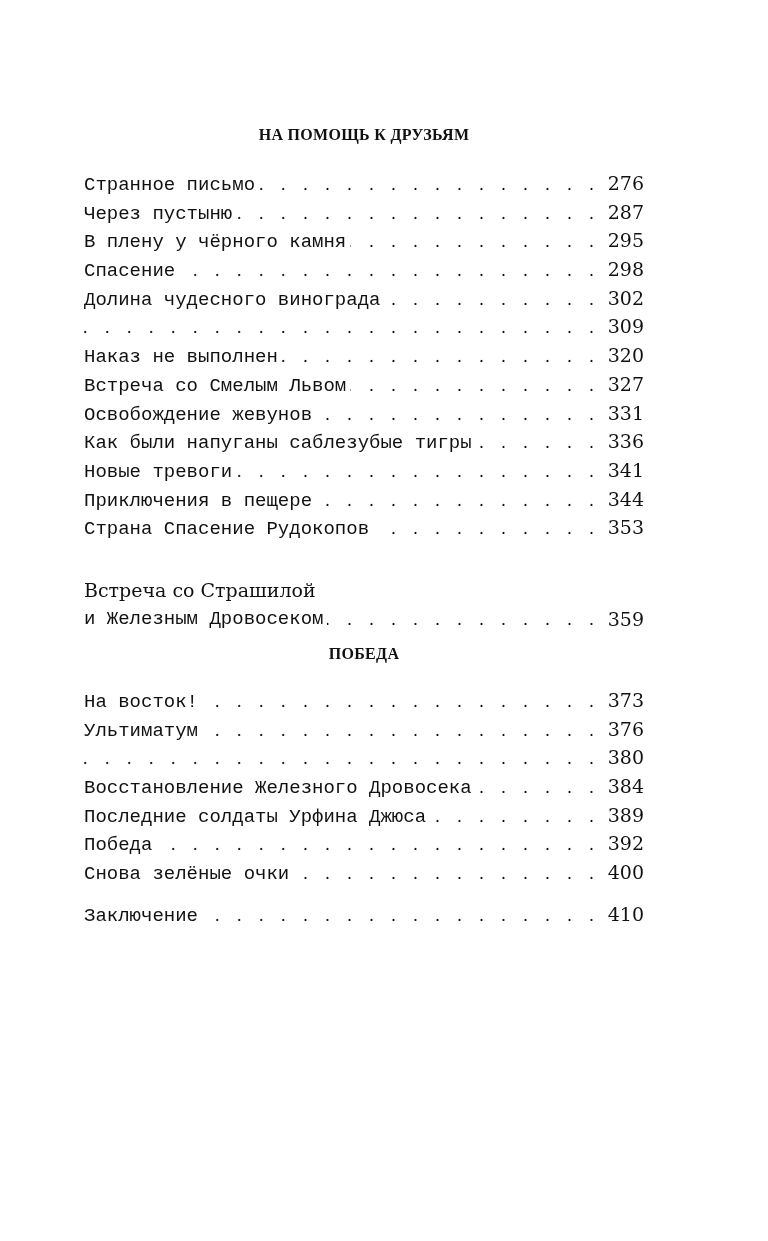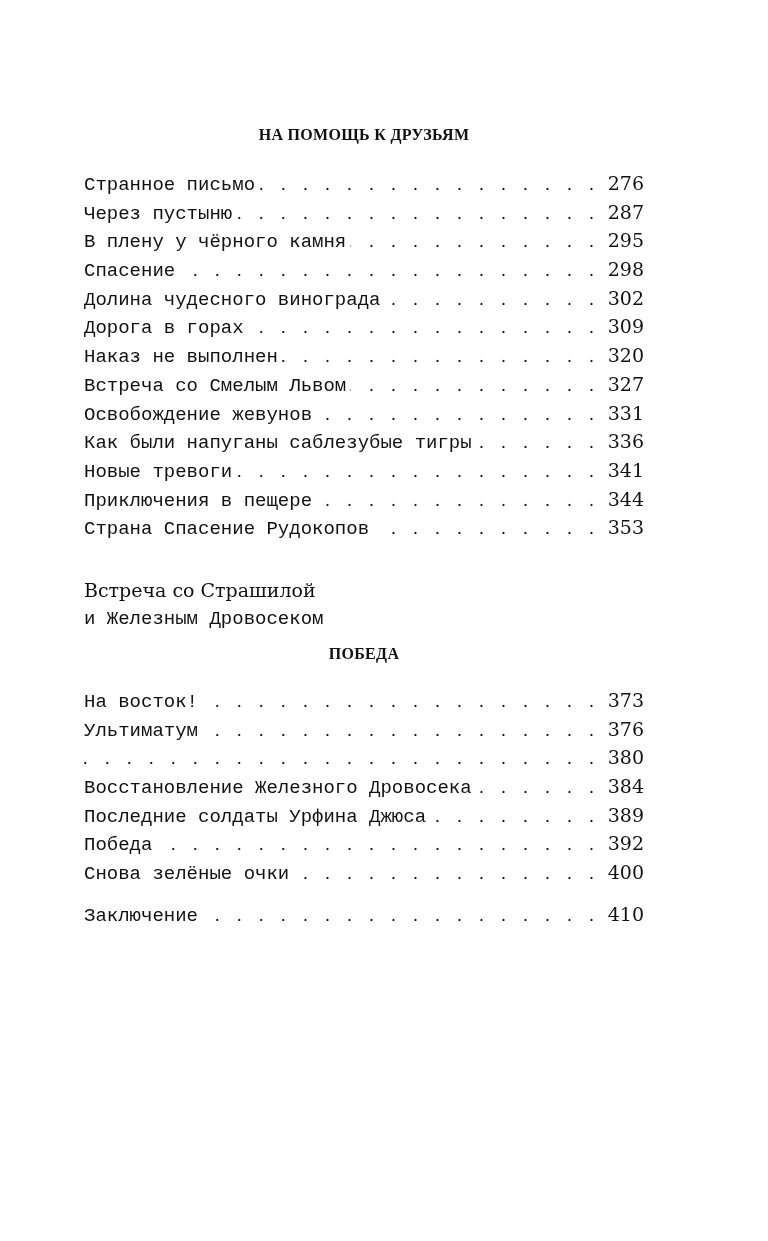--- a/index.html
+++ b/index.html
@@ -50,24 +50,23 @@
       flex-direction: column;
       align-items: stretch;
       margin-top: 34px;
     }
     .toc-row.multiline .line1 {
       height: 28.7px;
       line-height: 28.7px;
     }
     .toc-row.multiline .line2 {
       display: flex;
-      align-items: flex-start;
+      align-items: flex-end;
       height: 28.7px;
       line-height: 28.7px;
-      flex-direction: column;
     }
     .toc-title {
       flex: 0 0 auto;
       padding-right: 4px;
       font-family: Liberation Mono, monospace;
     }
     .toc-dots {
       flex: 1 1 auto;
       overflow: hidden;
       white-space: nowrap;
@@ -109,21 +108,20 @@
       <span class="toc-title">Спасение</span>
       <span class="toc-dots">. . . . . . . . . . . . . . . . . . . . . . . . . . . . . . . . . . . . . . . . . . . . . . . . . . . . . . . .</span>
       <span class="toc-page">298</span>
     </div>
     <div class="toc-row">
       <span class="toc-title">Долина чудесного винограда</span>
       <span class="toc-dots">. . . . . . . . . . . . . . . . . . . . . . . . . . . . . . . . . . . . . . . . . . . . . . . . . . . . . . . .</span>
       <span class="toc-page">302</span>
     </div>
     <div class="toc-row">
-      <span class="toc-title">Дорога в горах</span>
       <span class="toc-dots">. . . . . . . . . . . . . . . . . . . . . . . . . . . . . . . . . . . . . . . . . . . . . . . . . . . . . . . .</span>
       <span class="toc-page">309</span>
     </div>
     <div class="toc-row">
       <span class="toc-title">Наказ не выполнен</span>
       <span class="toc-dots">. . . . . . . . . . . . . . . . . . . . . . . . . . . . . . . . . . . . . . . . . . . . . . . . . . . . . . . .</span>
       <span class="toc-page">320</span>
     </div>
     <div class="toc-row">
       <span class="toc-title">Встреча со Смелым Львом</span>

